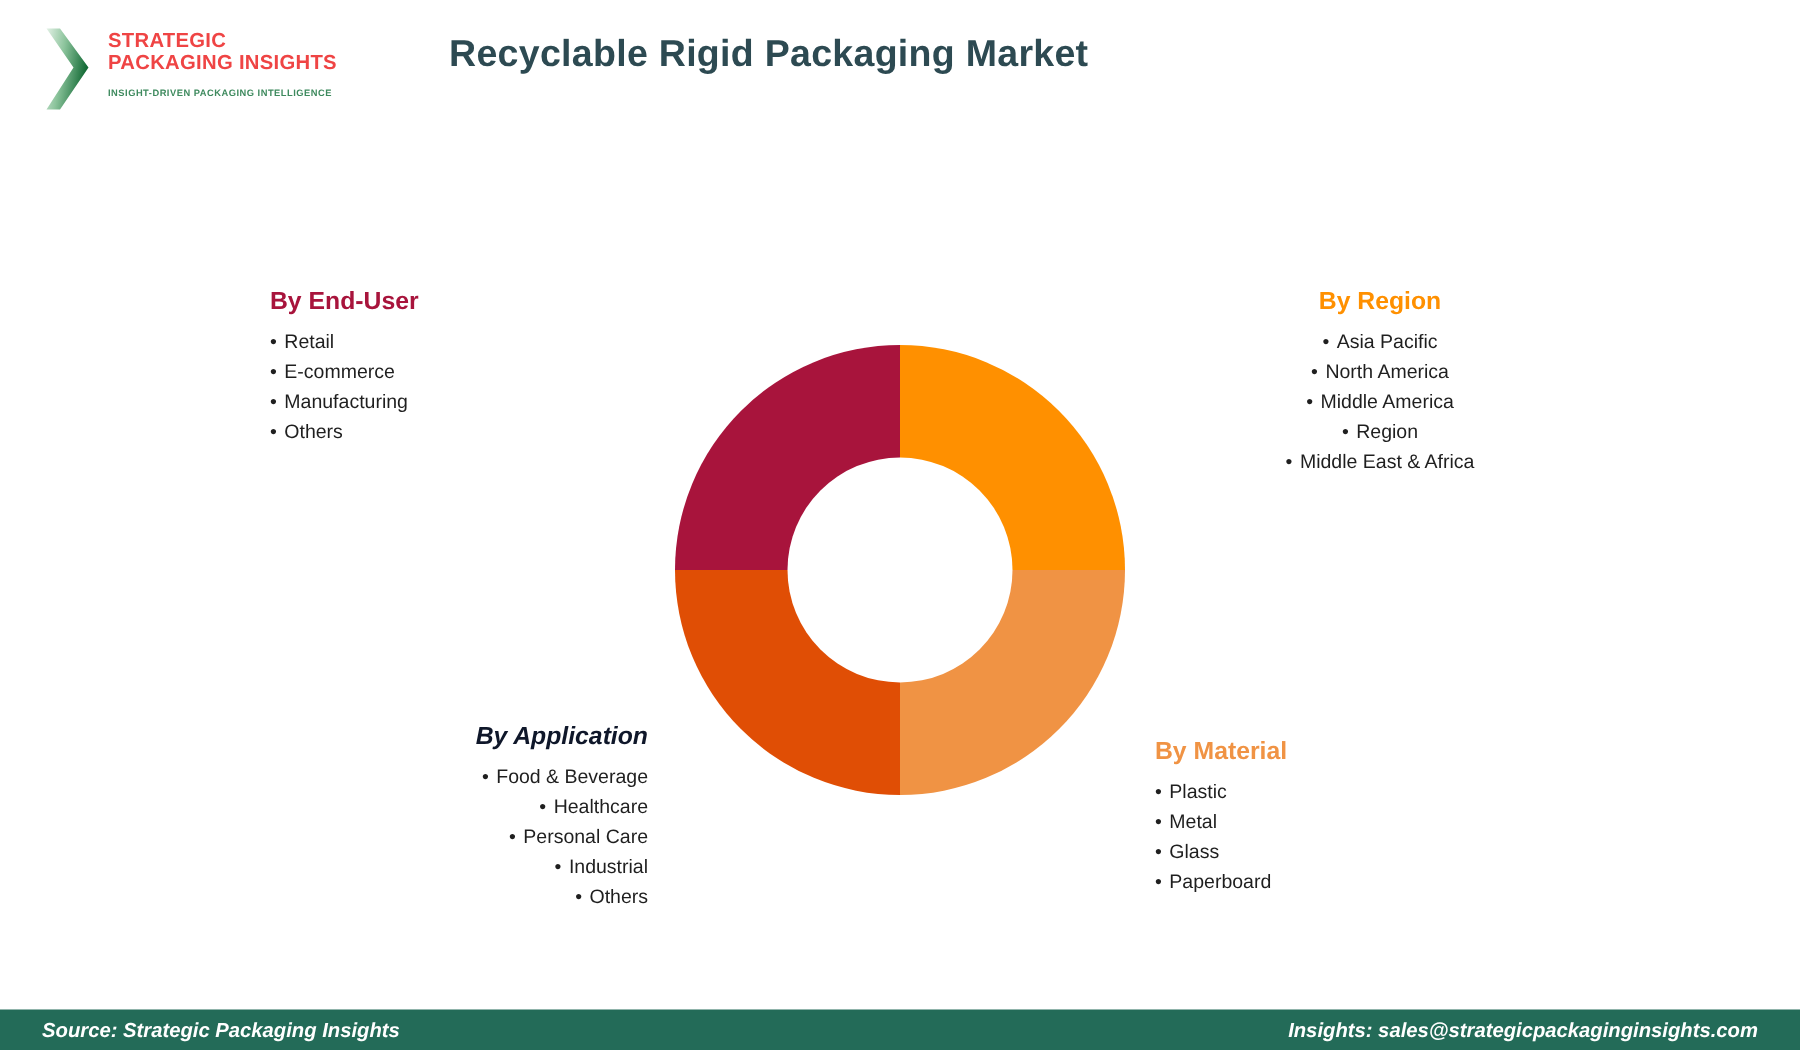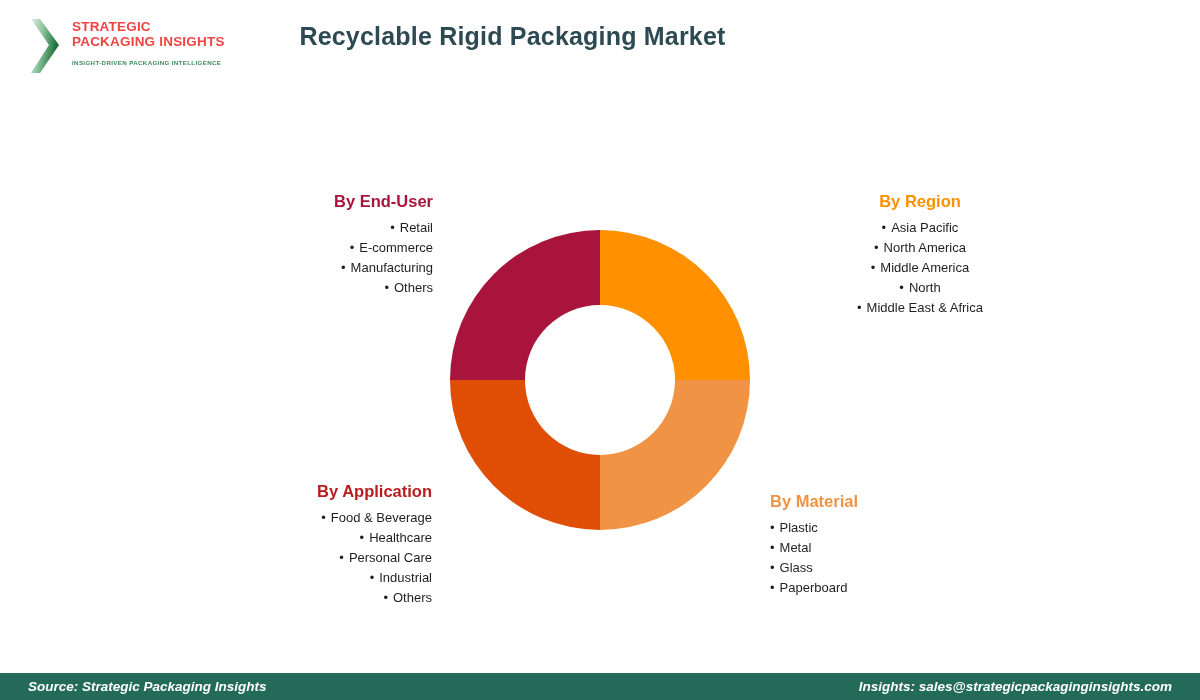--- a/index.html
+++ b/index.html
@@ -89,21 +89,21 @@
     font-size: 13px;
     color: #1F1F1F;
     line-height: 20px;
     white-space: nowrap;
   }
   .seg li::before {
     content: "\2022";
     margin-right: 5px;
   }
 
-  .seg-enduser    { left: 180px;  top: 192px; width: 253px; text-align: right; }
+  .seg-enduser    { left: 180px;  top: 192px; width: 253px; }
   .seg-region     { left: 770px;  top: 192px; width: 300px; text-align: center; }
   .seg-application{ left: 170px;  top: 482px; width: 262px; text-align: right; }
   .seg-material   { left: 770px;  top: 492px; width: 300px; text-align: left; }
 
   
   .footer {
     position: absolute;
     left: 0;
     bottom: 0;
     width: 1200px;
@@ -171,27 +171,27 @@
     <li>Others</li>
   </ul>
 </div>
 
 <div class="seg seg-region">
   <div class="seg-title" style="color:#FF9000;">By Region</div>
   <ul>
     <li>Asia Pacific</li>
     <li>North America</li>
     <li>Middle America</li>
-    <li>North</li>
+    <li>Region</li>
     <li>Middle East &amp; Africa</li>
   </ul>
 </div>
 
 <div class="seg seg-application">
-  <div class="seg-title" style="color:#b91c1c;">By Application</div>
+  <div class="seg-title" style="color:#0f172a;font-style:italic;">By Application</div>
   <ul>
     <li>Food &amp; Beverage</li>
     <li>Healthcare</li>
     <li>Personal Care</li>
     <li>Industrial</li>
     <li>Others</li>
   </ul>
 </div>
 
 <div class="seg seg-material">

